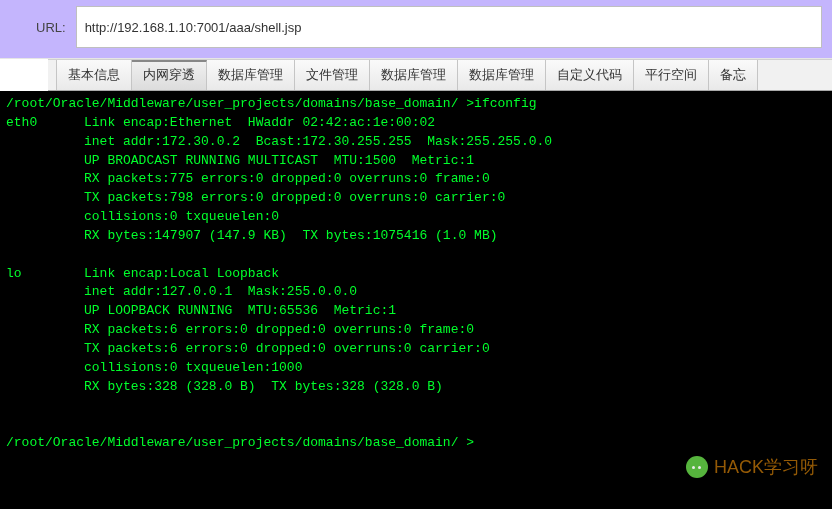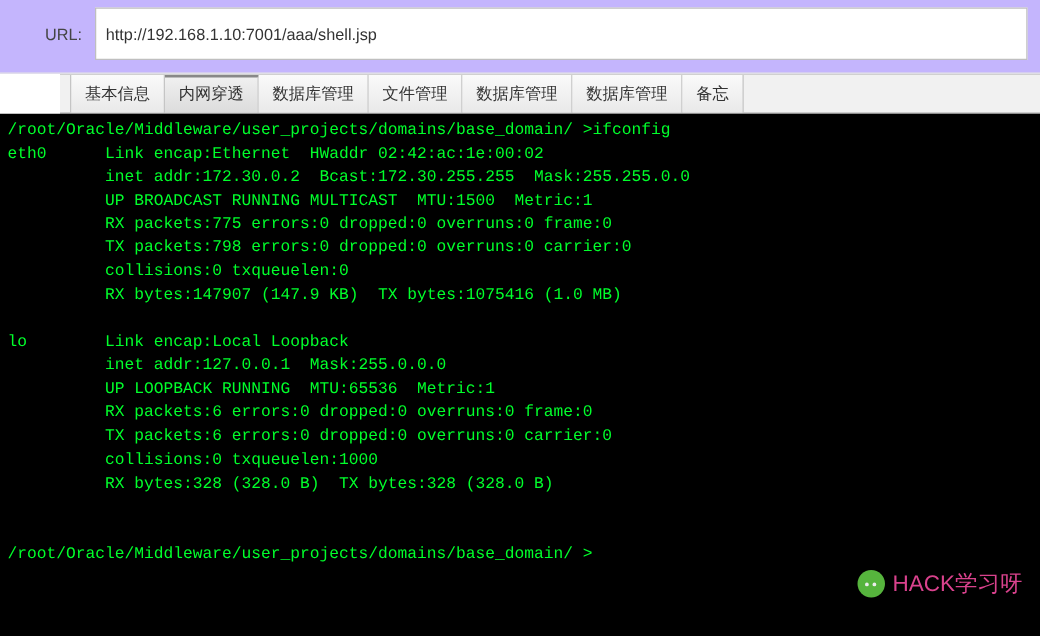--- a/index.html
+++ b/index.html
@@ -67,21 +67,21 @@
     overflow: hidden;
     white-space: pre;
   }
   .watermark {
     position: absolute;
     right: 14px;
     bottom: 30px;
     display: flex;
     align-items: center;
     gap: 6px;
-    color: #ec4899;
+    color: #a16207;
     font-size: 18px;
     font-weight: 500;
     opacity: 0.92;
     pointer-events: none;
   }
   .wm-icon {
     width: 22px;
     height: 22px;
     border-radius: 11px;
     background: #5ec443;
@@ -100,20 +100,22 @@
   <input class="url-input" type="text" value="http://192.168.1.10:7001/aaa/shell.jsp" style="">
 </div>
 
 <div class="tabs">
     <div class="tab">基本信息</div>
     <div class="tab active">内网穿透</div>
     <div class="tab">数据库管理</div>
     <div class="tab">文件管理</div>
     <div class="tab">数据库管理</div>
     <div class="tab">数据库管理</div>
+    <div class="tab">自定义代码</div>
+    <div class="tab">平行空间</div>
     <div class="tab">备忘</div>
   </div>
 
 <div class="terminal">/root/Oracle/Middleware/user_projects/domains/base_domain/ &gt;ifconfig
 eth0      Link encap:Ethernet  HWaddr 02:42:ac:1e:00:02
           inet addr:172.30.0.2  Bcast:172.30.255.255  Mask:255.255.0.0
           UP BROADCAST RUNNING MULTICAST  MTU:1500  Metric:1
           RX packets:775 errors:0 dropped:0 overruns:0 frame:0
           TX packets:798 errors:0 dropped:0 overruns:0 carrier:0
           collisions:0 txqueuelen:0

